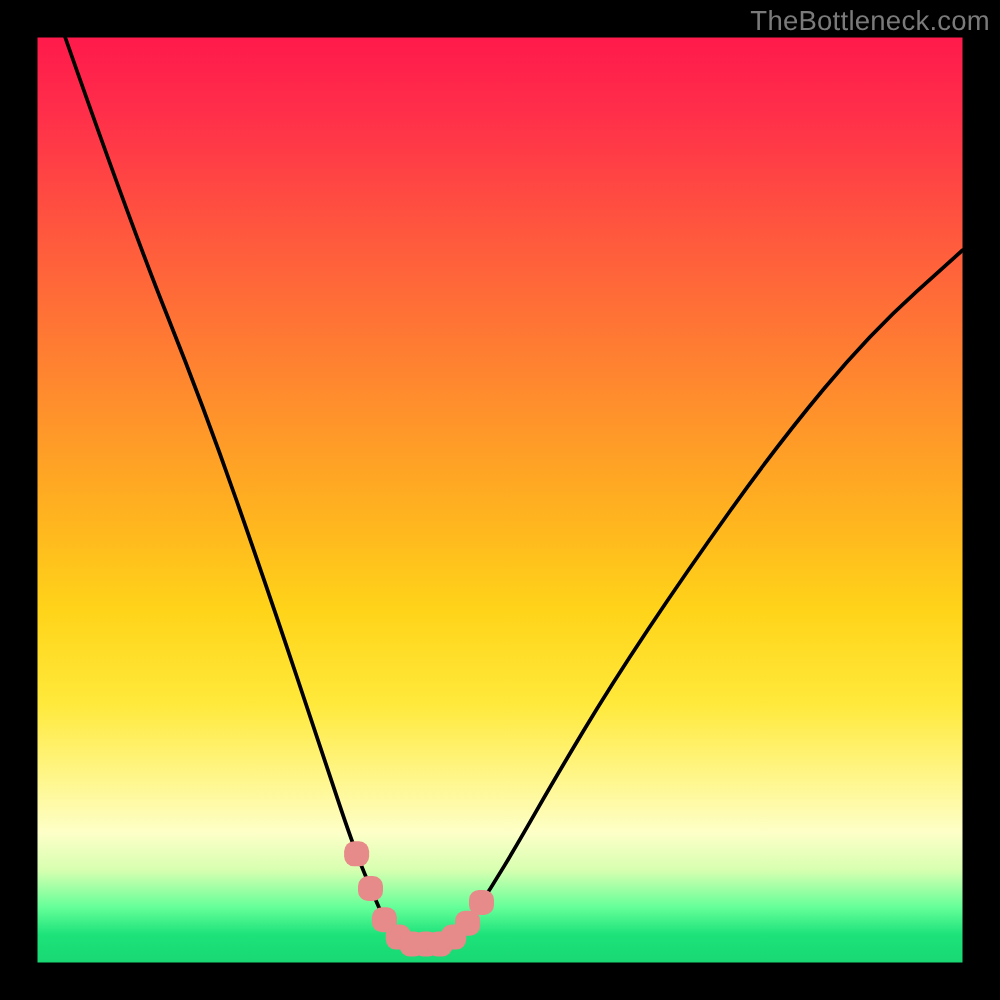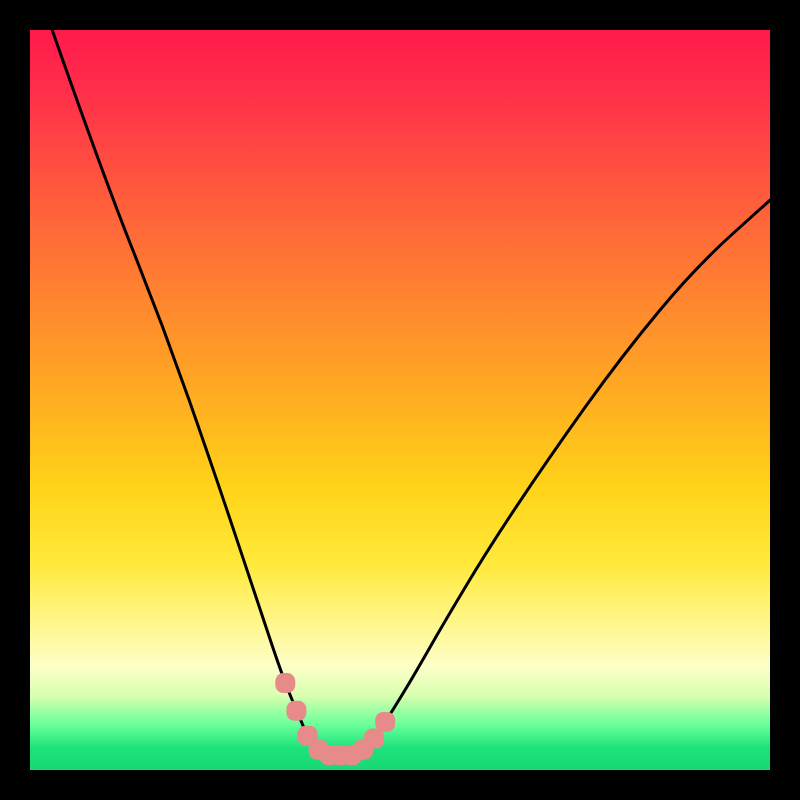--- a/index.html
+++ b/index.html
@@ -76,13 +76,14 @@
           <rect x="278.6" y="709.65" width="20" height="20" rx="8" ry="8" fill="#e78a8a"></rect>
           <rect x="289.70000000000005" y="715.2" width="20" height="20" rx="8" ry="8" fill="#e78a8a"></rect>
           <rect x="300.8" y="715.2" width="20" height="20" rx="8" ry="8" fill="#e78a8a"></rect>
           <rect x="311.9" y="715.2" width="20" height="20" rx="8" ry="8" fill="#e78a8a"></rect>
           <rect x="323" y="709.65" width="20" height="20" rx="8" ry="8" fill="#e78a8a"></rect>
           <rect x="334.1" y="698.55" width="20" height="20" rx="8" ry="8" fill="#e78a8a"></rect>
           <rect x="345.2" y="681.9" width="20" height="20" rx="8" ry="8" fill="#e78a8a"></rect>
         </g>
     </svg>
   </div>
+  <div class="watermark">TheBottleneck.com</div>
 </div>
 
 </body></html>

